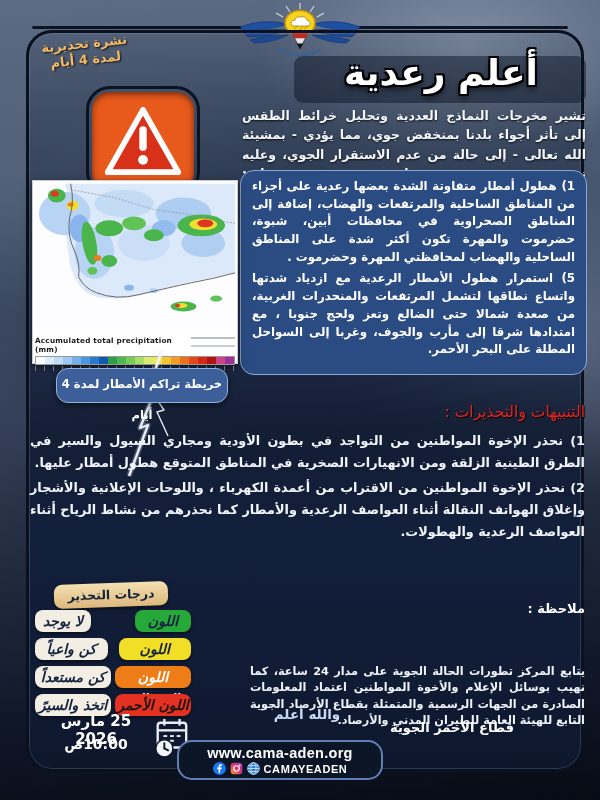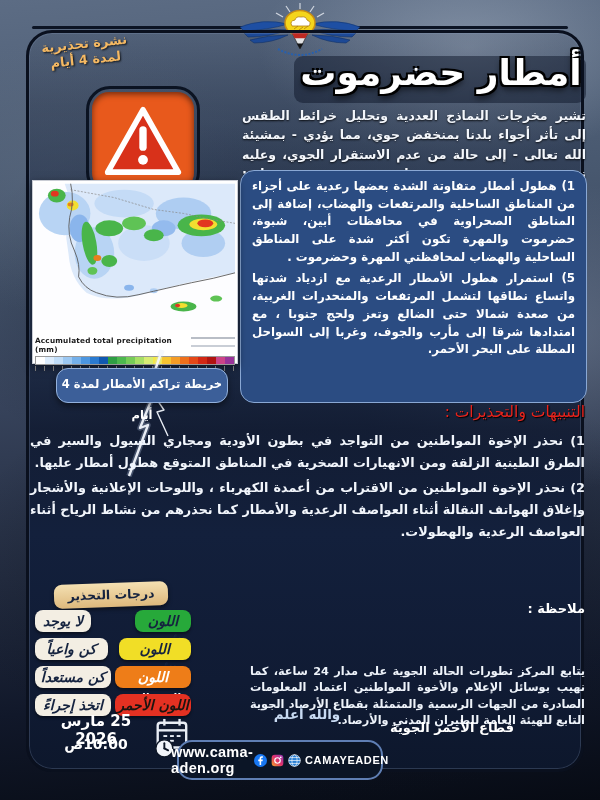--- a/index.html
+++ b/index.html
@@ -24,21 +24,21 @@
   .ribbon{left:26px;top:36px;width:118px;transform:rotate(-6deg);text-align:center;
     color:#f5b963;font-weight:bold;font-size:13px;line-height:1.25;text-shadow:1px 1px 2px rgba(0,0,0,.8);}
   .titlebox{left:294px;top:56px;width:292px;height:47px;background:rgba(11,19,37,.48);border-radius:9px;}
   .title{left:300px;top:52px;width:282px;text-align:center;color:#ffffff;font-weight:bold;font-size:36px;
     text-shadow:2px 2px 0 #000,-2px 2px 0 #000,2px -2px 0 #000,-2px -2px 0 #000,0 4px 6px rgba(0,0,0,.7);}
   .alert-frame{left:86px;top:86px;width:102px;height:98px;border:3px solid #0b1322;border-radius:24px;padding:3px;}
   .alert-inner{width:100%;height:100%;background:#e8591c;border-radius:17px;display:flex;align-items:center;justify-content:center;box-shadow:0 2px 6px rgba(0,0,0,.55) inset;}
   .intro{left:242px;top:106px;width:344px;direction:rtl;text-align:justify;text-align-last:justify;
     color:#f4f7fc;font-weight:bold;font-size:12.5px;line-height:1.55;text-shadow:0 1px 2px rgba(0,0,0,.8);}
   
-  .forecast{left:240px;top:170px;width:347px;height:233px;box-sizing:border-box;background:#2b4c82;
+  .forecast{left:240px;top:170px;width:347px;height:205px;box-sizing:border-box;background:#2b4c82;
     border:1.5px solid #8aa8d4;border-radius:14px;padding:7px 11px;direction:rtl;text-align:justify;
     color:#ffffff;font-weight:bold;font-size:11.8px;line-height:1.5;}
   .forecast p{margin:0 0 4px 0;}
   
   .mapwrap{left:32px;top:180px;width:206px;height:184px;background:#fff;border:1px solid #c9ccd4;box-sizing:border-box;padding:2px;box-shadow:0 3px 8px rgba(0,0,0,.5);}
   .legend-head{display:flex;justify-content:flex-end;align-items:flex-start;margin-top:1px;}
   .legend-title{font-weight:bold;font-size:7.3px;color:#1a1a1a;letter-spacing:.2px;}
   .legend-micro{width:46px;height:6px;border-top:2px solid #b9bec6;border-bottom:2px solid #c9ced6;margin-top:1px;}
   .legend-bar{display:flex;height:7px;margin-top:2px;border:.5px solid #999;}
   .legend-bar span{flex:1;}
@@ -66,21 +66,21 @@
   
   .note-label{left:250px;top:601px;width:335px;text-align:right;direction:rtl;color:#ffffff;font-weight:bold;font-size:13px;}
   .note-body{left:250px;top:620px;width:335px;direction:rtl;text-align:justify;color:#eef3fa;font-weight:bold;font-size:11.3px;line-height:1.45;margin-top:44px;}
   .allah{left:252px;top:706px;width:110px;text-align:center;color:#c8daf2;font-weight:bold;font-size:13.5px;}
   .sector{left:352px;top:720px;width:200px;text-align:center;color:#ffffff;font-weight:bold;font-size:13px;}
   
   .date{left:40px;top:712px;width:112px;text-align:center;color:#fff;font-weight:bold;font-size:15px;direction:rtl;}
   .time{left:40px;top:736px;width:112px;text-align:center;color:#fff;font-weight:bold;font-size:14px;direction:rtl;}
   .calicon{left:152px;top:714px;width:38px;height:46px;}
   .webpill{left:177px;top:740px;width:206px;height:40px;box-sizing:border-box;background:#0b1526;border:2px solid #5f7fb4;border-radius:15px;
-    display:flex;align-items:center;justify-content:center;gap:1px;}
+    display:flex;flex-direction:column;align-items:center;justify-content:center;gap:1px;}
   .weburl{color:#ffffff;font-weight:bold;font-size:14.5px;letter-spacing:.3px;font-family:"Liberation Sans",sans-serif;}
   .webrow{display:flex;align-items:center;gap:4px;}
   .handle{color:#ffffff;font-weight:bold;font-size:11px;letter-spacing:.6px;font-family:"Liberation Sans",sans-serif;text-align:right;}
   .sicon{width:13px;height:13px;display:block;}
   .lightning{left:116px;top:348px;width:86px;height:132px;z-index:4;opacity:.95;}
 </style>
 </head>
 <body>
 
 <div class="poster">
@@ -120,21 +120,21 @@
   </div>
 
   <div class="abs panel"></div>
 
   <div class="abs ribbon">
     <div>نشرة تحذيرية</div>
     <div>لمدة 4 أيام</div>
   </div>
 
   <div class="abs titlebox"></div>
-  <div class="abs title">أمطار حضرموت</div>
+  <div class="abs title">أعلم رعدية</div>
 
   <div class="abs alert-frame">
     <div class="alert-inner">
       <svg viewBox="0 0 100 92" width="82" height="76">
         <path d="M50 8 L93 84 L7 84 Z" fill="#d8311a" stroke="#ffffff" stroke-width="7" stroke-linejoin="round"></path>
         <rect x="45.5" y="28" width="9" height="30" rx="4.5" fill="#ffffff"></rect>
         <circle cx="50" cy="69" r="6" fill="#ffffff"></circle>
       </svg>
     </div>
   </div>
@@ -239,21 +239,21 @@
   <div class="abs lv-row lv1" style="top:638px;">
     <span class="lv-pill lv-color">اللون الأصفر</span>
     <span class="lv-pill lv-action">كن واعياً</span>
   </div>
   <div class="abs lv-row lv2" style="top:666px;">
     <span class="lv-pill lv-color">اللون البرتقالي</span>
     <span class="lv-pill lv-action">كن مستعداً</span>
   </div>
   <div class="abs lv-row lv3" style="top:694px;">
     <span class="lv-pill lv-color">اللون الأحمر</span>
-    <span class="lv-pill lv-action">اتخذ إجراءً</span>
+    <span class="lv-pill lv-action">اتخذ والسيرً</span>
   </div>
 
   <div class="abs note-label">ملاحظة :</div>
   <div class="abs note-body">يتابع المركز تطورات الحالة الجوية على مدار 24 ساعة، كما نهيب بوسائل الإعلام والأخوة المواطنين اعتماد المعلومات الصادرة من الجهات الرسمية والمتمثلة بقطاع الأرصاد الجوية التابع للهيئة العامة للطيران المدني والأرصاد.</div>
   <div class="abs allah">والله أعلم</div>
   <div class="abs sector">قطاع الأحمر الجوية</div>
 
   <div class="abs date">25 مارس 2026</div>
   <div class="abs time">10:00ص</div>
   <svg class="abs calicon" viewBox="0 0 40 46">

